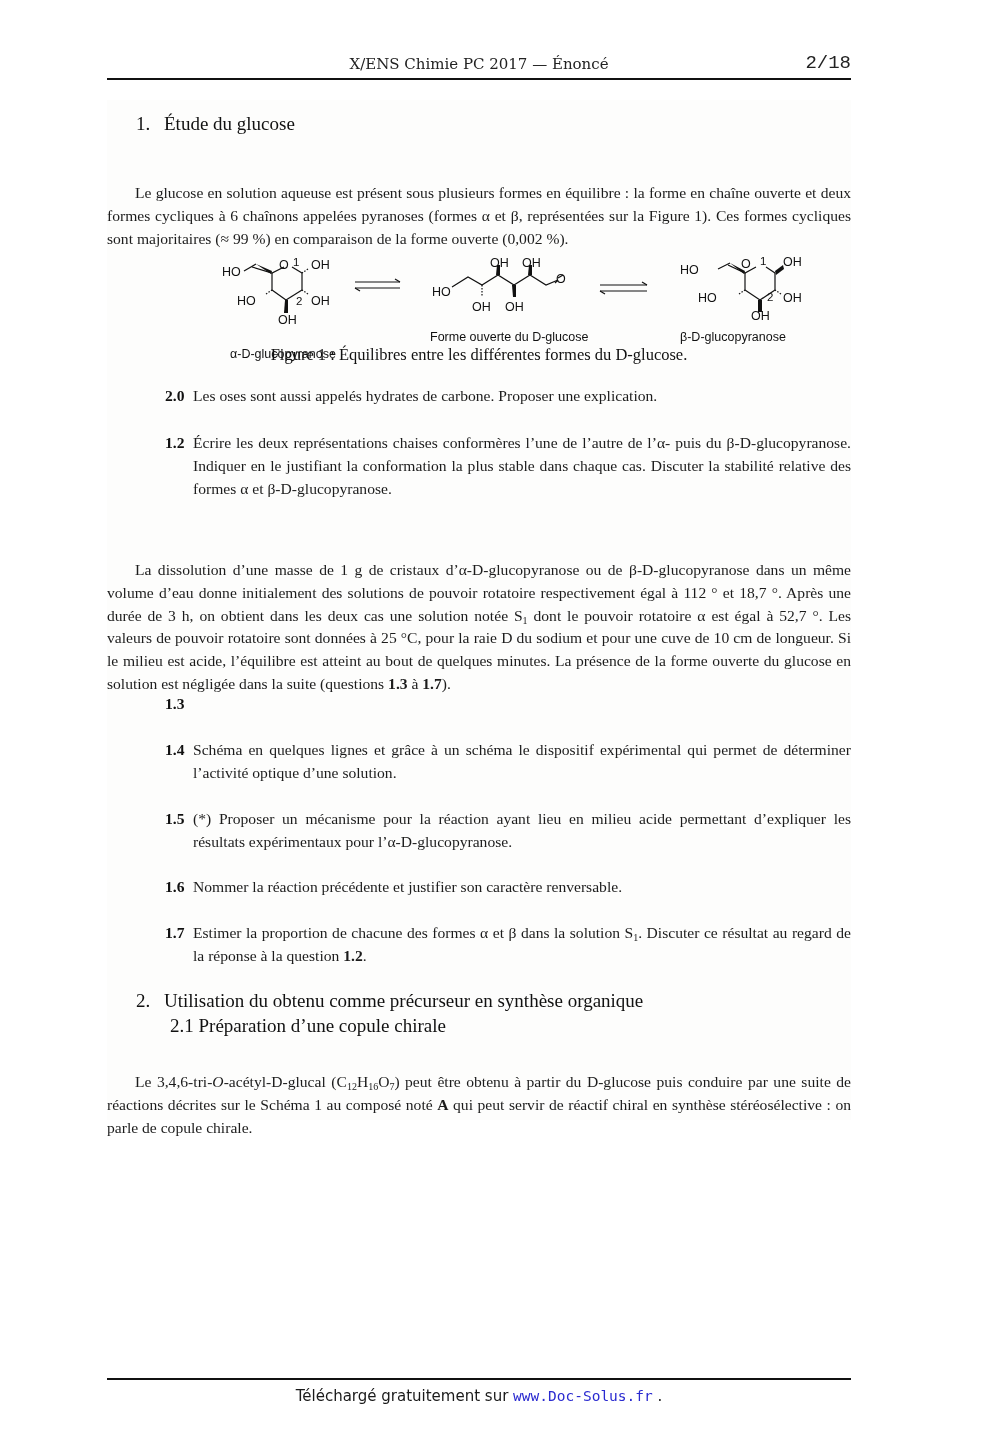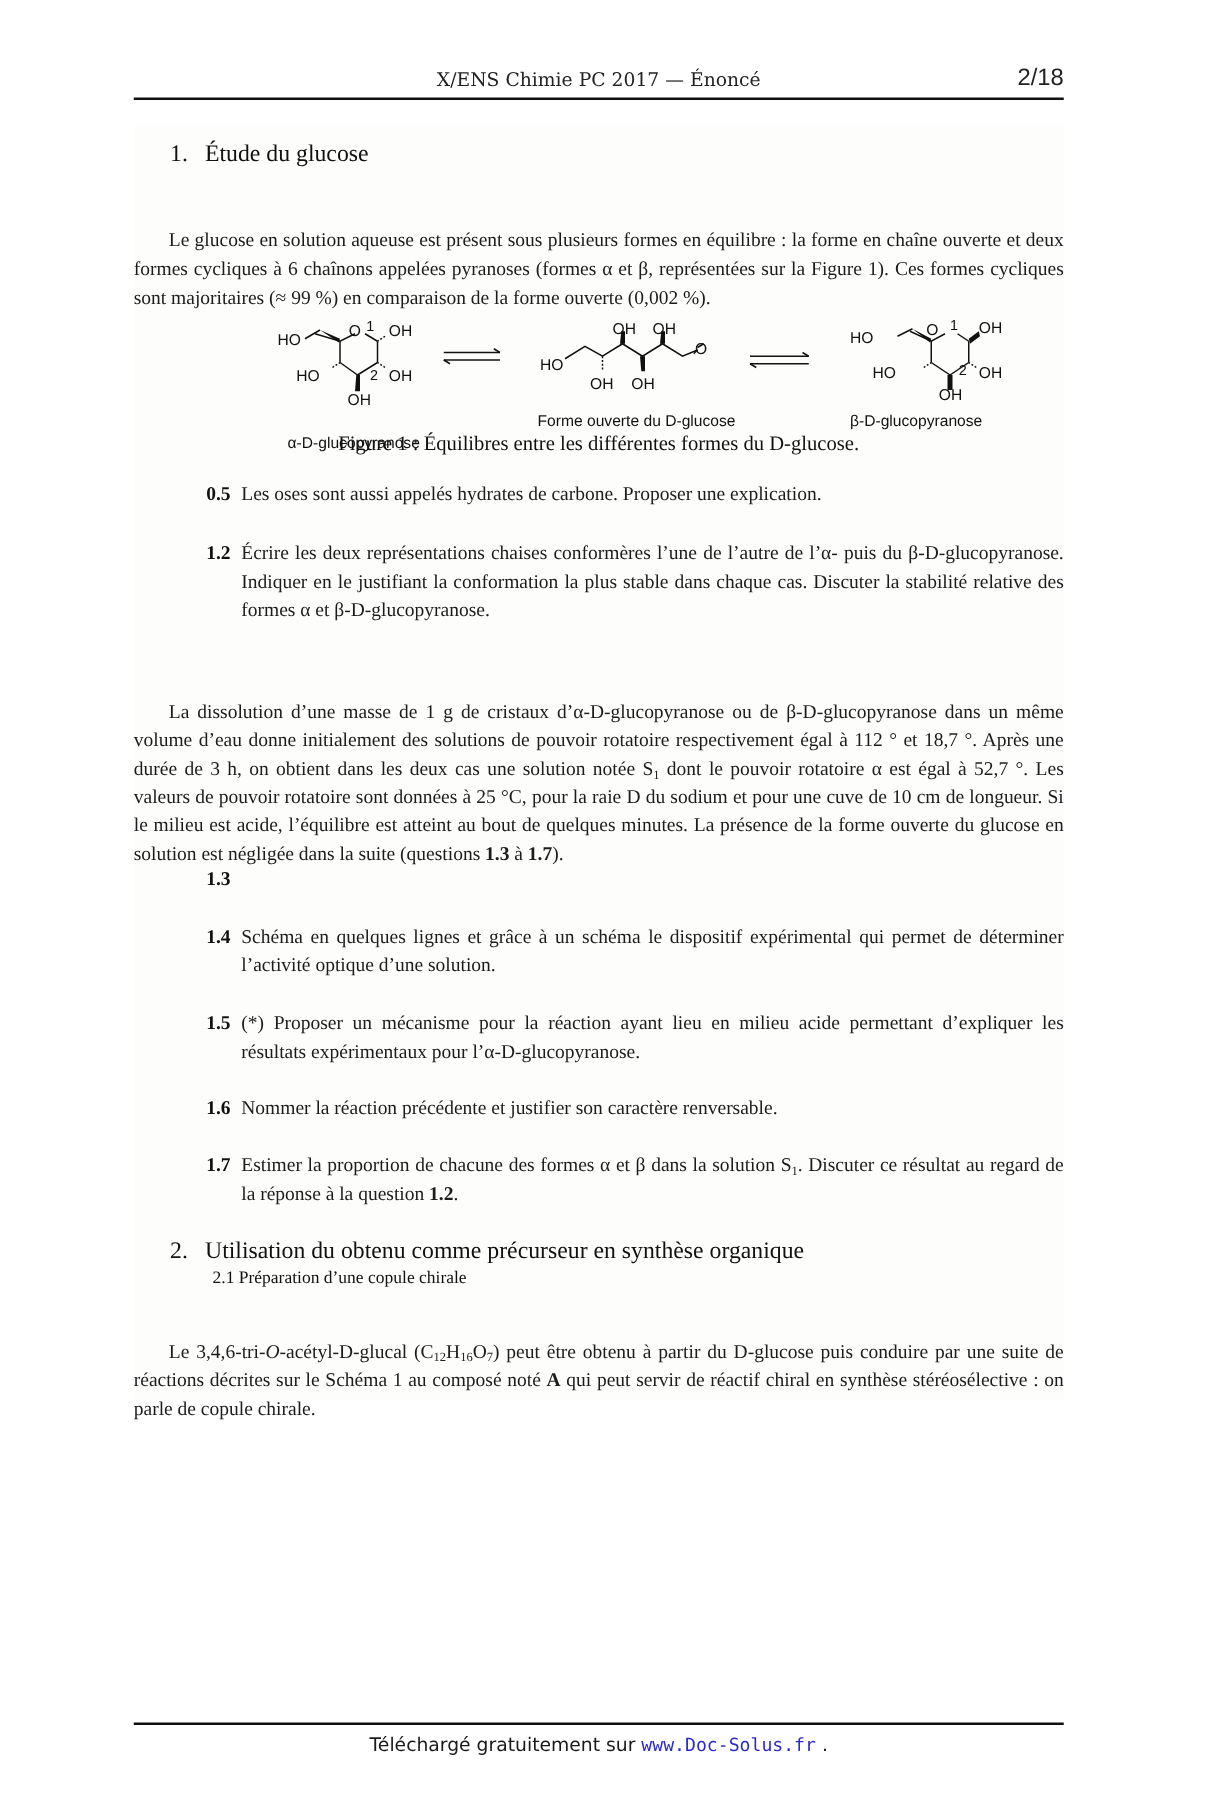--- a/index.html
+++ b/index.html
@@ -3,29 +3,29 @@
 <meta charset="utf-8">
 <style>
   html, body { margin: 0; padding: 0; background: #ffffff; }
   body { width: 981px; height: 1441px; position: relative; overflow: hidden;
          font-family: "Liberation Serif", "DejaVu Serif", serif; color: #1a1a1a; }
 
   .header { position: absolute; left: 107px; top: 52px; width: 744px; height: 26px;
             border-bottom: 2px solid #111; }
   .header-title { position: absolute; left: 0; right: 0; top: 3px; text-align: center;
                   font-family: "DejaVu Serif", serif; font-size: 15px; color: #222; }
-  .header-page { position: absolute; right: 0; top: 0; font-family: Liberation Sans, sans-serif;
+  .header-page { position: absolute; right: 0; top: 0; font-family: Liberation Mono, monospace;
                  font-size: 19px; color: #222; margin-left: 48px; }
 
   .scan { position: absolute; left: 107px; top: 100px; width: 744px; height: 1020px;
           background: #fdfdfc; }
 
   .sec-title { position: absolute; font-size: 19px; color: #111; }
   .sec-title .num { display: inline-block; width: 28px; }
-  .sub-title { position: absolute; font-size: 14px; color: #111; }
+  .sub-title { position: absolute; font-size: 19px; color: #111; }
 
   .para { position: absolute; font-size: 15.6px; line-height: 22.8px; text-align: justify;
           color: #1c1c1c; margin-top: 25px; }
   .para.indent { text-indent: 28px; }
 
   .q { position: absolute; font-size: 15.6px; line-height: 23px; text-align: justify; color: #1c1c1c; }
   .q .qn { position: absolute; left: -28px; top: 0; font-weight: bold; color: #111; }
 
   .figure { position: absolute; left: 200px; top: 245px; width: 610px; height: 105px; }
   .fig-label { position: absolute; font-family: "Liberation Sans", sans-serif; font-size: 12.5px; color: #111; white-space: nowrap; }
@@ -143,21 +143,21 @@
   <span class="fig-label" style="left:498px; top:46px;">HO</span>
   <span class="fig-label" style="left:567px; top:46px; font-size:11.5px;">2</span>
   <span class="fig-label" style="left:583px; top:46px;">OH</span>
   <span class="fig-label" style="left:551px; top:64px;">OH</span>
   <span class="fig-label" style="left:480px; top:85px;text-align:right;">β-D-glucopyranose</span>
 </div>
 
 <div class="fig-caption">Figure 1 : Équilibres entre les différentes formes du D-glucose.</div>
 
 <div class="q" style="left:193px; top:384px; width:658px;">
-  <span class="qn">0.5</span>
+  <span class="qn">2.0</span>
   <span>Les oses sont aussi appelés hydrates de carbone. Proposer une explication.</span>
 </div>
 <div class="q" style="left:193px; top:431px; width:658px;">
   <span class="qn">1.2</span>
   <span>Écrire les deux représentations chaises conformères l’une de l’autre de l’α- puis du β-D-glucopyranose. Indiquer en le justifiant la conformation la plus stable dans chaque cas. Discuter la stabilité relative des formes α et β-D-glucopyranose.</span>
 </div>
 
 <div class="para indent" style="left:107px; top:534px; width:744px;"><span>La dissolution d’une masse de 1 g de cristaux d’α-D-glucopyranose ou de β-D-glucopyranose dans un même volume d’eau donne initialement des solutions de pouvoir rotatoire respectivement égal à 112 ° et 18,7 °. Après une durée de 3 h, on obtient dans les deux cas une solution notée S</span><sub>1</sub><span> dont le pouvoir rotatoire α est égal à 52,7 °. Les valeurs de pouvoir rotatoire sont données à 25 °C, pour la raie D du sodium et pour une cuve de 10 cm de longueur. Si le milieu est acide, l’équilibre est atteint au bout de quelques minutes. La présence de la forme ouverte du glucose en solution est négligée dans la suite (questions </span><b>1.3</b><span> à </span><b>1.7</b><span>).</span></div>
 
 <div class="q" style="left:193px; top:692px; width:658px;">

